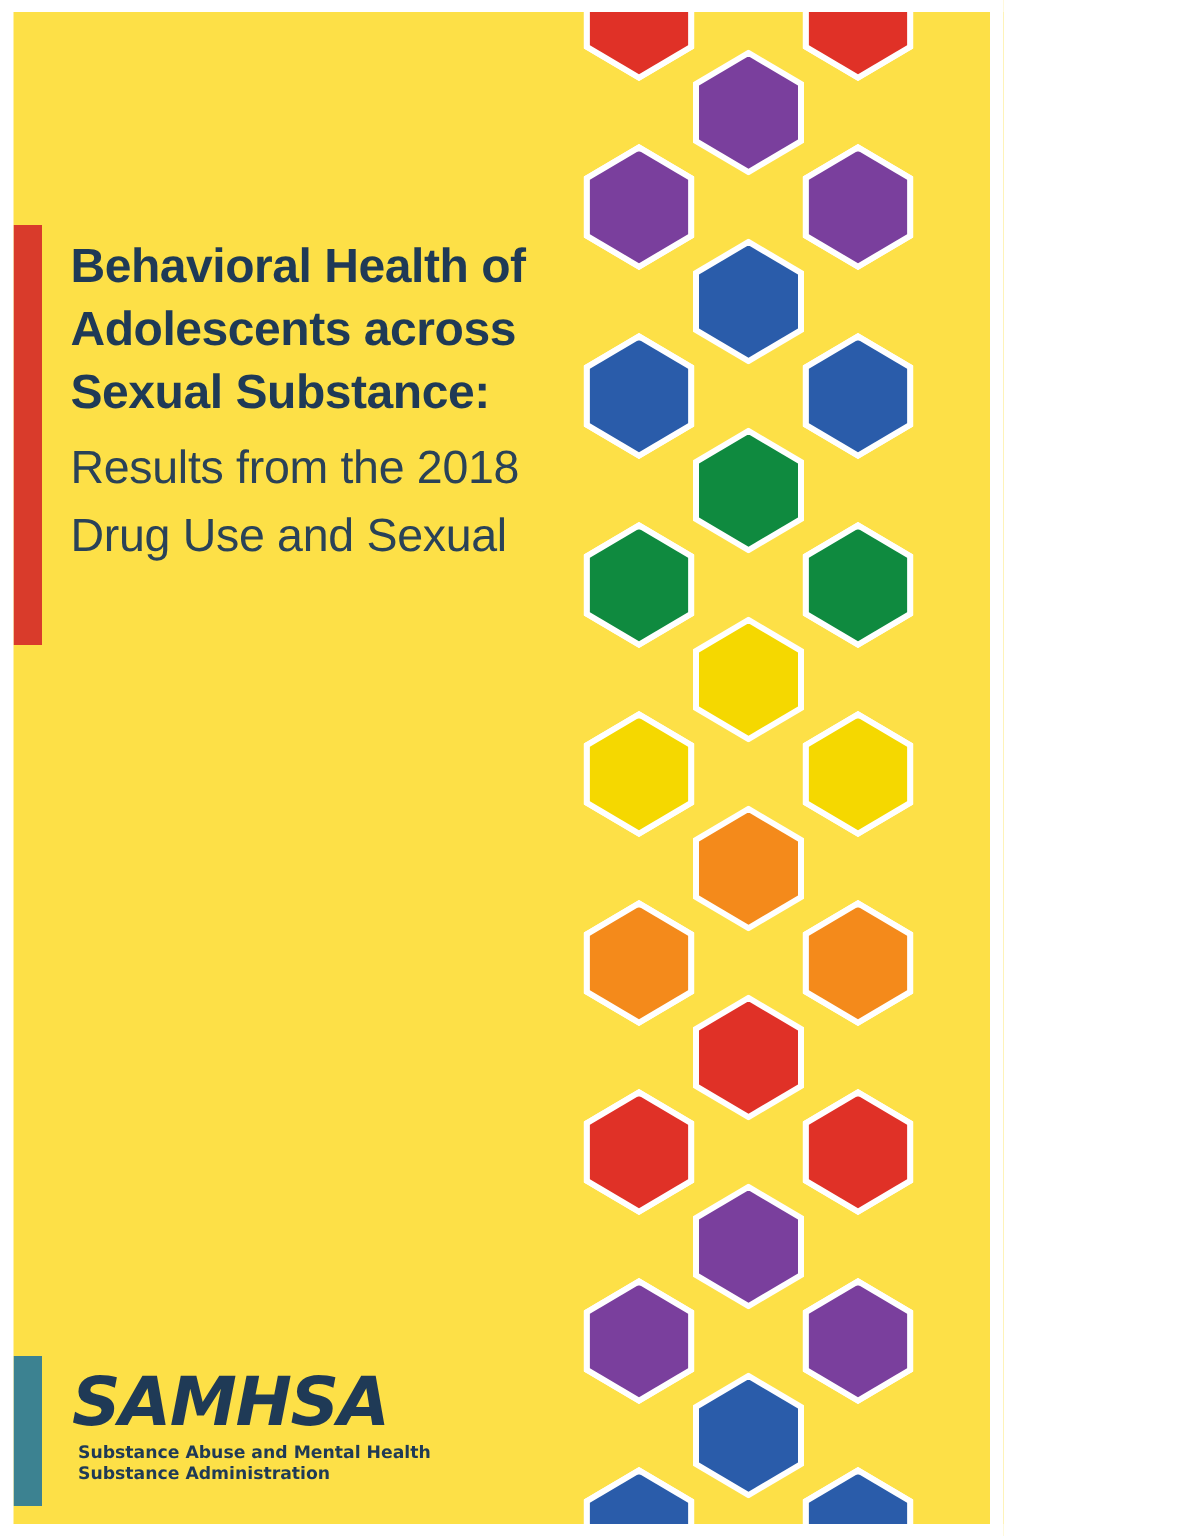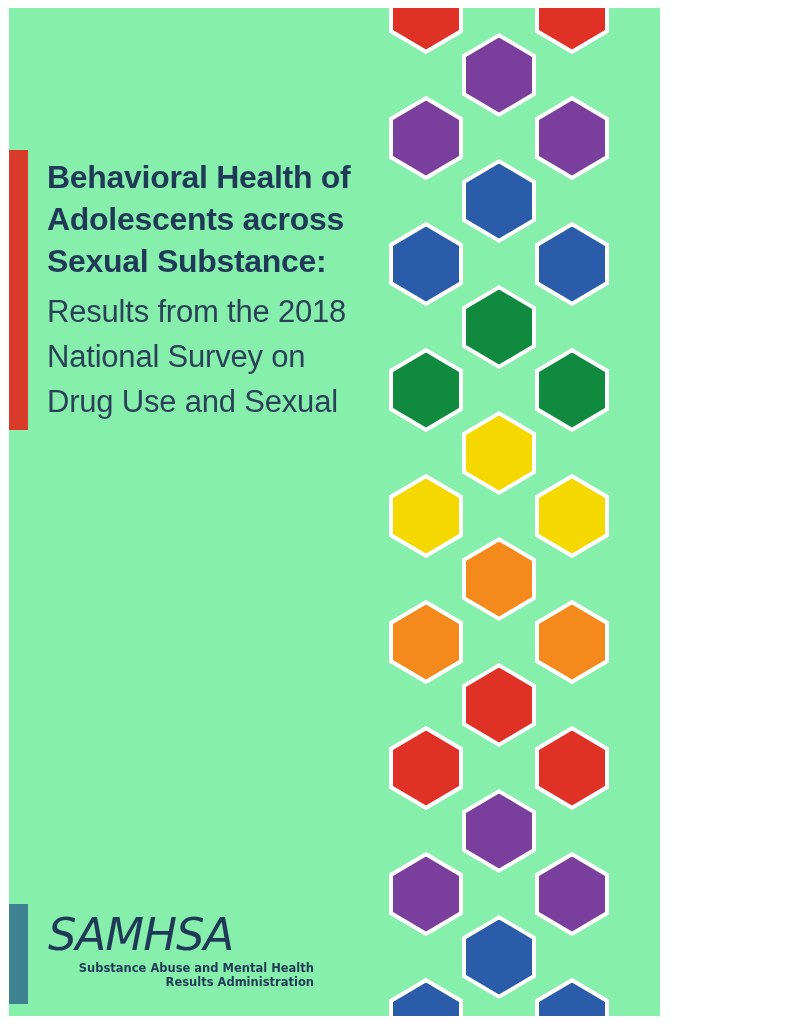--- a/index.html
+++ b/index.html
@@ -10,21 +10,21 @@
   body {
     width: 791px;
     height: 1024px;
     font-family: "Liberation Sans", sans-serif;
     overflow: hidden;
   }
   #cover {
     position: relative;
     width: 669px;
     height: 1024px;
-    background: #86efac;
+    background: #fde047;
     overflow: hidden;
   }
   
   .margin-left {
     position: absolute;
     left: 0; top: 0;
     width: 9px; height: 1024px;
     background: #ffffff;
     z-index: 6;
   }
@@ -95,34 +95,34 @@
   
   .logo-block {
     position: absolute;
     left: 48px;
     bottom: 35px;
     z-index: 5;
     width: 300px;
   }
   .logo-wordmark {
     font-family: "DejaVu Sans", sans-serif;
-    font-weight: normal;
+    font-weight: bold;
     font-style: italic;
     font-size: 45px;
     letter-spacing: -1px;
     color: #1f3a56;
     line-height: 48px;
   }
   .logo-sub {
     font-family: "DejaVu Sans", sans-serif;
     font-weight: bold;
     font-size: 11.5px;
     line-height: 14px;
     color: #1f3a56;
-    text-align: right;
+    text-align: left;
     width: 262px;
     margin-left: 4px;
     margin-top: 2px;
   }
   
   .hex-column {
     position: absolute;
     right: 9px;
     top: 0;
     width: 275px;
@@ -289,30 +289,29 @@
   <div class="logo-bar"></div>
 
   <div class="title-block">
     <div class="title-main">
       <div>Behavioral Health of</div>
       <div>Adolescents across</div>
       <div>Sexual Substance:</div>
     </div>
     <div class="title-sub">
       <div>Results from the 2018</div>
-      <div>National Survey on</div>
       <div>Drug Use and Sexual</div>
     </div>
   </div>
 
   <div class="logo-block">
     <div class="logo-wordmark">SAMHSA</div>
     <div class="logo-sub">
       <div>Substance Abuse and Mental Health</div>
-      <div>Results Administration</div>
+      <div>Substance Administration</div>
     </div>
   </div>
 
   <div class="margin-left"></div>
   <div class="margin-top"></div>
   <div class="margin-bottom"></div>
   <div class="margin-right"></div>
 
 </div>
 

